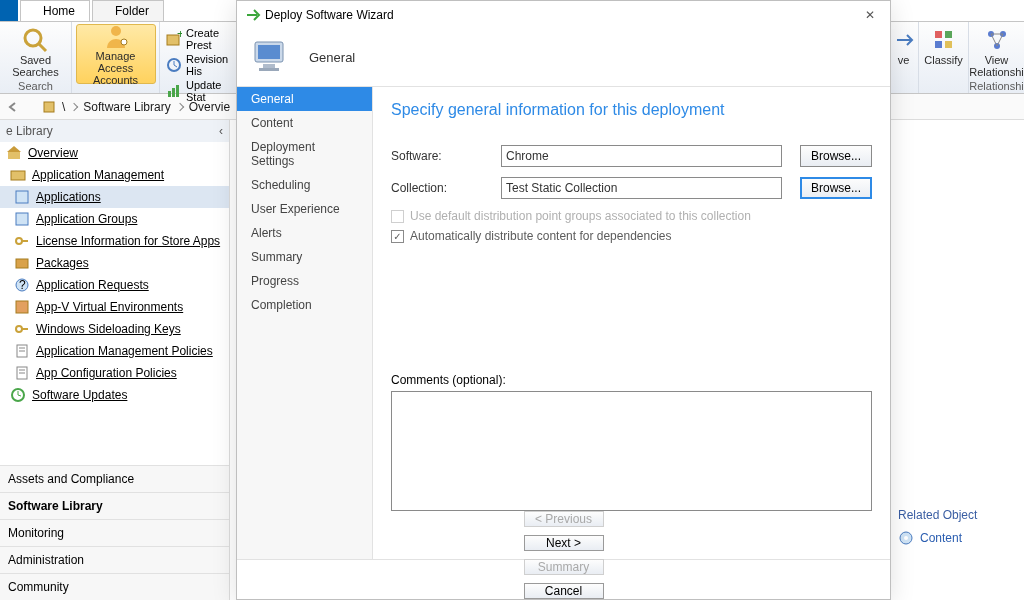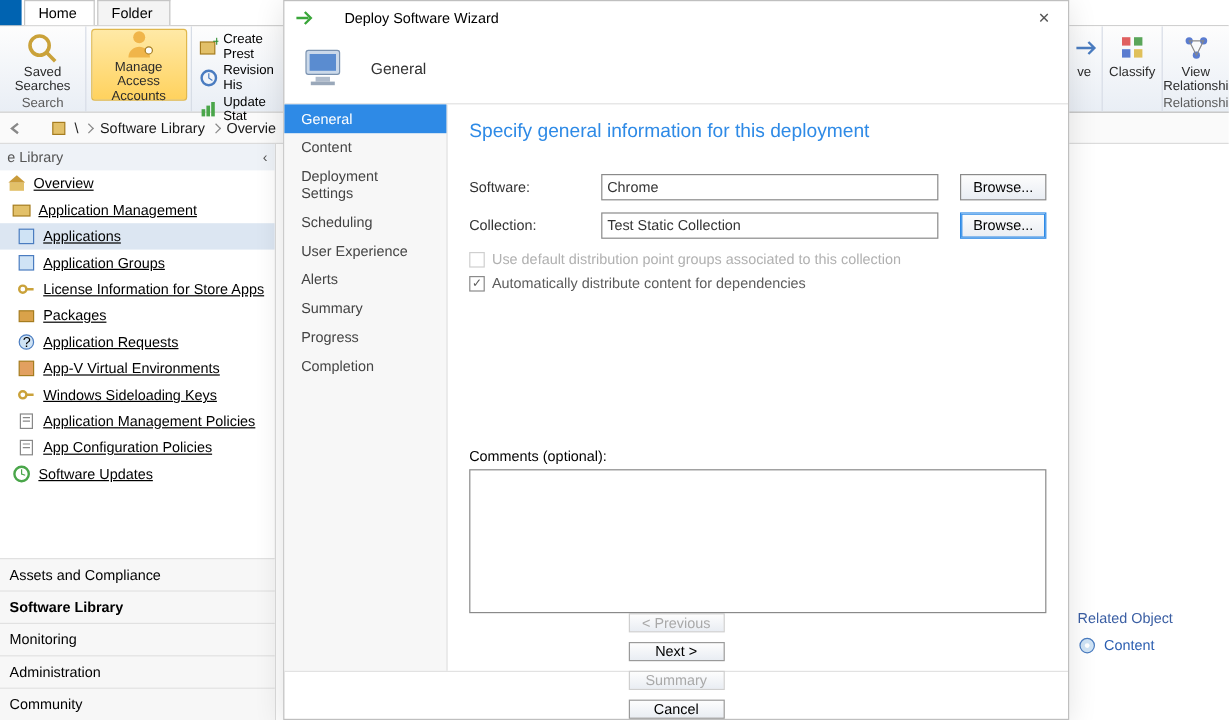--- a/index.html
+++ b/index.html
@@ -1,21 +1,21 @@
 <!DOCTYPE html>
 <html><head>
 <meta charset="utf-8">
 <style>
 * { box-sizing: border-box; margin: 0; padding: 0; font-family: "Segoe UI", Tahoma, sans-serif; font-size: 12px; }
 body { width: 1024px; height: 600px; overflow: hidden; background: #fff; position: relative; }
 
 
 .tab-row { height: 22px; display: flex; align-items: flex-end; border-bottom: 1px solid #c5c5c5; }
 .app-tab { width: 18px; height: 22px; background: #0063b1; }
-.tab { padding: 3px 14px 3px 11px; background: #f4f4f4; border: 1px solid #c5c5c5; border-bottom: none; margin-left: 2px; cursor: pointer; }
+.tab { padding: 3px 14px 3px 22px; background: #f4f4f4; border: 1px solid #c5c5c5; border-bottom: none; margin-left: 2px; cursor: pointer; }
 .tab.active { background: #fff; }
 
 .ribbon { height: 72px; background: linear-gradient(#fdfdfd,#e9eef5); border-bottom: 1px solid #c5c5c5; display: flex; }
 .ribbon-group { border-right: 1px solid #d7dde6; padding: 2px 4px; display: flex; flex-direction: column; align-items: center; justify-content: space-between; }
 .ribbon-group .label { font-size: 11px; color: #5b5b5b; text-align:center; }
 .rb-btn { display:flex; flex-direction:column; align-items:center; justify-content:center; padding:2px 6px; cursor:pointer; }
 .rb-btn .ico { width:28px; height:28px; display:flex; align-items:center; justify-content:center; }
 .rb-btn span.txt { font-size:11px; line-height:12px; text-align:center; color:#2b2b2b; }
 .rb-highlight { background: linear-gradient(#ffe9a6,#ffd25e); border:1px solid #e0b84d; border-radius:3px; }
 .rb-mini { display:flex; align-items:center; gap:4px; padding:1px 2px; cursor:pointer; width:100%; }
@@ -45,21 +45,21 @@
 .right-strip { position:absolute; top:22px; right:0; width:135px; height:72px; background:linear-gradient(#fdfdfd,#e9eef5); border-bottom:1px solid #c5c5c5; display:flex; }
 .right-panel { position:absolute; right:0; top:120px; bottom:0; width:135px; border-left:1px solid #dcdcdc; padding:8px; background:#fff; }
 .right-panel .hdr { color:#3a5ea3; font-size:12px; margin-top:380px; }
 .link-item { display:flex; gap:6px; align-items:center; margin-top:8px; color:#2a5db0; cursor:pointer; }
 .x-row { position:absolute; right:4px; top:164px; display:flex; gap:2px; }
 .x-btn { width:24px; height:24px; border:1px solid #cfd6e0; background:#f4f7fb; display:flex; align-items:center; justify-content:center; cursor:pointer; }
 
 
 .wizard { position:absolute; left:236px; top:0; width:655px; height:600px; background:#fff; border:1px solid #bfbfbf; box-shadow:0 4px 24px rgba(0,0,0,.12); display:flex; flex-direction:column; }
 .wiz-title { height:28px; display:flex; align-items:center; justify-content:space-between; padding:0 8px; }
-.wiz-title .t { display:flex; align-items:center; gap:24px; }
+.wiz-title .t { display:flex; align-items:center; gap:2px; }
 .wiz-close { width:24px; height:24px; display:flex; align-items:center; justify-content:center; cursor:pointer; font-size:16px; color:#555; }
 .wiz-hdr { height:58px; display:flex; align-items:center; gap:16px; padding:0 12px; border-bottom:1px solid #e2e2e2; }
 .wiz-body { flex:1; display:flex; min-height:0; }
 .wiz-steps { width:136px; background:#f7f7f7; border-right:1px solid #e2e2e2; }
 .step { padding:5px 14px; font-size:12px; color:#444; cursor:pointer; }
 .step.active { background:#2e8ae6; color:#fff; }
 .wiz-content { flex:1; padding:14px 18px; position:relative; }
 .wiz-content h2 { color:#2e8ae6; font-weight:400; font-size:16px; margin-bottom:26px; }
 .form-row { display:flex; align-items:center; margin-bottom:10px; }
 .form-row label { width:110px; color:#333; }

